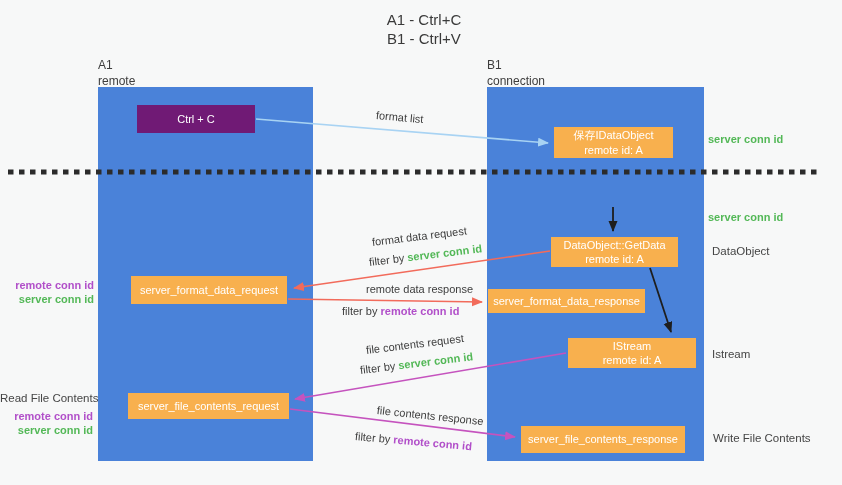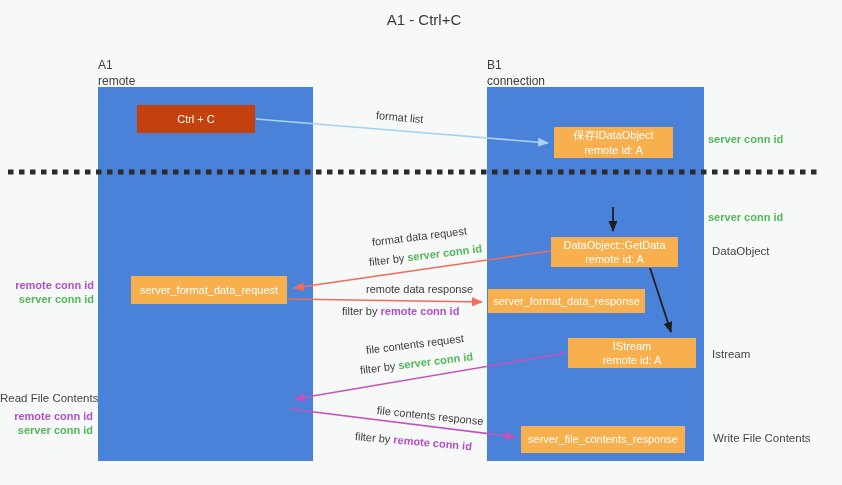--- a/index.html
+++ b/index.html
@@ -11,21 +11,21 @@
   }
   .overlay { position:absolute; left:0; top:0; z-index:2; pointer-events:none; }
   .panel { position:absolute; background:#4a82d9; z-index:1; }
   .title { position:absolute; left:0; right:0; top:11px; text-align:center;
            font-size:15px; line-height:1.25; color:#3a3a3a; z-index:3;margin-left:6px; }
   .col-head { position:absolute; text-align:left; font-size:12px; line-height:1.3;
               color:#3d3d3d; z-index:3; }
   .node { position:absolute; z-index:3; display:flex; flex-direction:column;
           align-items:center; justify-content:center; color:#ffffff;
           font-size:11px; line-height:1.3; text-align:center; white-space:nowrap; }
-  .node.green  { background:#c2410c;justify-content:center; }
+  .node.green  { background:#701a75;justify-content:center; }
   .node.orange { background:#f8b04e; }
   .lbl { position:absolute; z-index:3; font-size:11px; white-space:nowrap; color:#3d3d3d; }
   .lbl.big { font-size:11.5px; color:#454545; }
   .green-t  { color:#53b857; font-weight:bold; }
   .purple-t { color:#b14fc9; font-weight:bold; }
   .right-align { text-align:right; }
   .rot-up   { transform:rotate(-7deg); transform-origin:left center; }
   .rot-dn   { transform:rotate(6deg);  transform-origin:left center; }
   .rot-dn-s { transform:rotate(5deg);  transform-origin:left center; }
 </style>
@@ -59,20 +59,21 @@
     <line x1="613" y1="207" x2="613" y2="231" stroke="#1e1e1e" stroke-width="1.8" marker-end="url(#m-black)"></line>
     <line x1="550" y1="251" x2="294" y2="288" stroke="#f26b5b" stroke-width="1.6" marker-end="url(#m-red)"></line>
     <line x1="288" y1="299" x2="482" y2="302" stroke="#f26b5b" stroke-width="1.6" marker-end="url(#m-red)"></line>
     <line x1="650" y1="268" x2="671" y2="332" stroke="#1e1e1e" stroke-width="1.8" marker-end="url(#m-black)"></line>
     <line x1="566" y1="353" x2="295" y2="399" stroke="#c553be" stroke-width="1.6" marker-end="url(#m-mag)"></line>
     <line x1="290" y1="409" x2="515" y2="437" stroke="#c553be" stroke-width="1.6" marker-end="url(#m-mag)"></line>
   </svg>
 
   <div class="title">
     <div>A1 - Ctrl+C</div>
+    <div>B1 - Ctrl+V</div>
   </div>
 
   <div class="col-head" style="left:98px; top:58px; width:215px">
     <div>A1</div>
     <div>remote</div>
   </div>
   <div class="col-head" style="left:487px; top:58px; width:217px">
     <div>B1</div>
     <div>connection</div>
   </div>
@@ -98,20 +99,23 @@
 
   <div class="node orange" style="left:488px; top:289px; width:157px; height:24px">
     <span>server_format_data_response</span>
   </div>
 
   <div class="node orange" style="left:568px; top:338px; width:128px; height:30px">
     <span>IStream</span>
     <span>remote id: A</span>
   </div>
 
+  <div class="node orange" style="left:128px; top:393px; width:161px; height:26px">
+    <span>server_file_contents_request</span>
+  </div>
 
   <div class="node orange" style="left:521px; top:426px; width:164px; height:27px">
     <span>server_file_contents_response</span>
   </div>
 
   <div class="lbl rot-dn-s" style="left:376px; top:109px">format list</div>
 
   <div class="lbl rot-up" style="left:372px; top:236px">format data request</div>
   <div class="lbl rot-up" style="left:369px; top:256px">
     <span>filter by</span>

